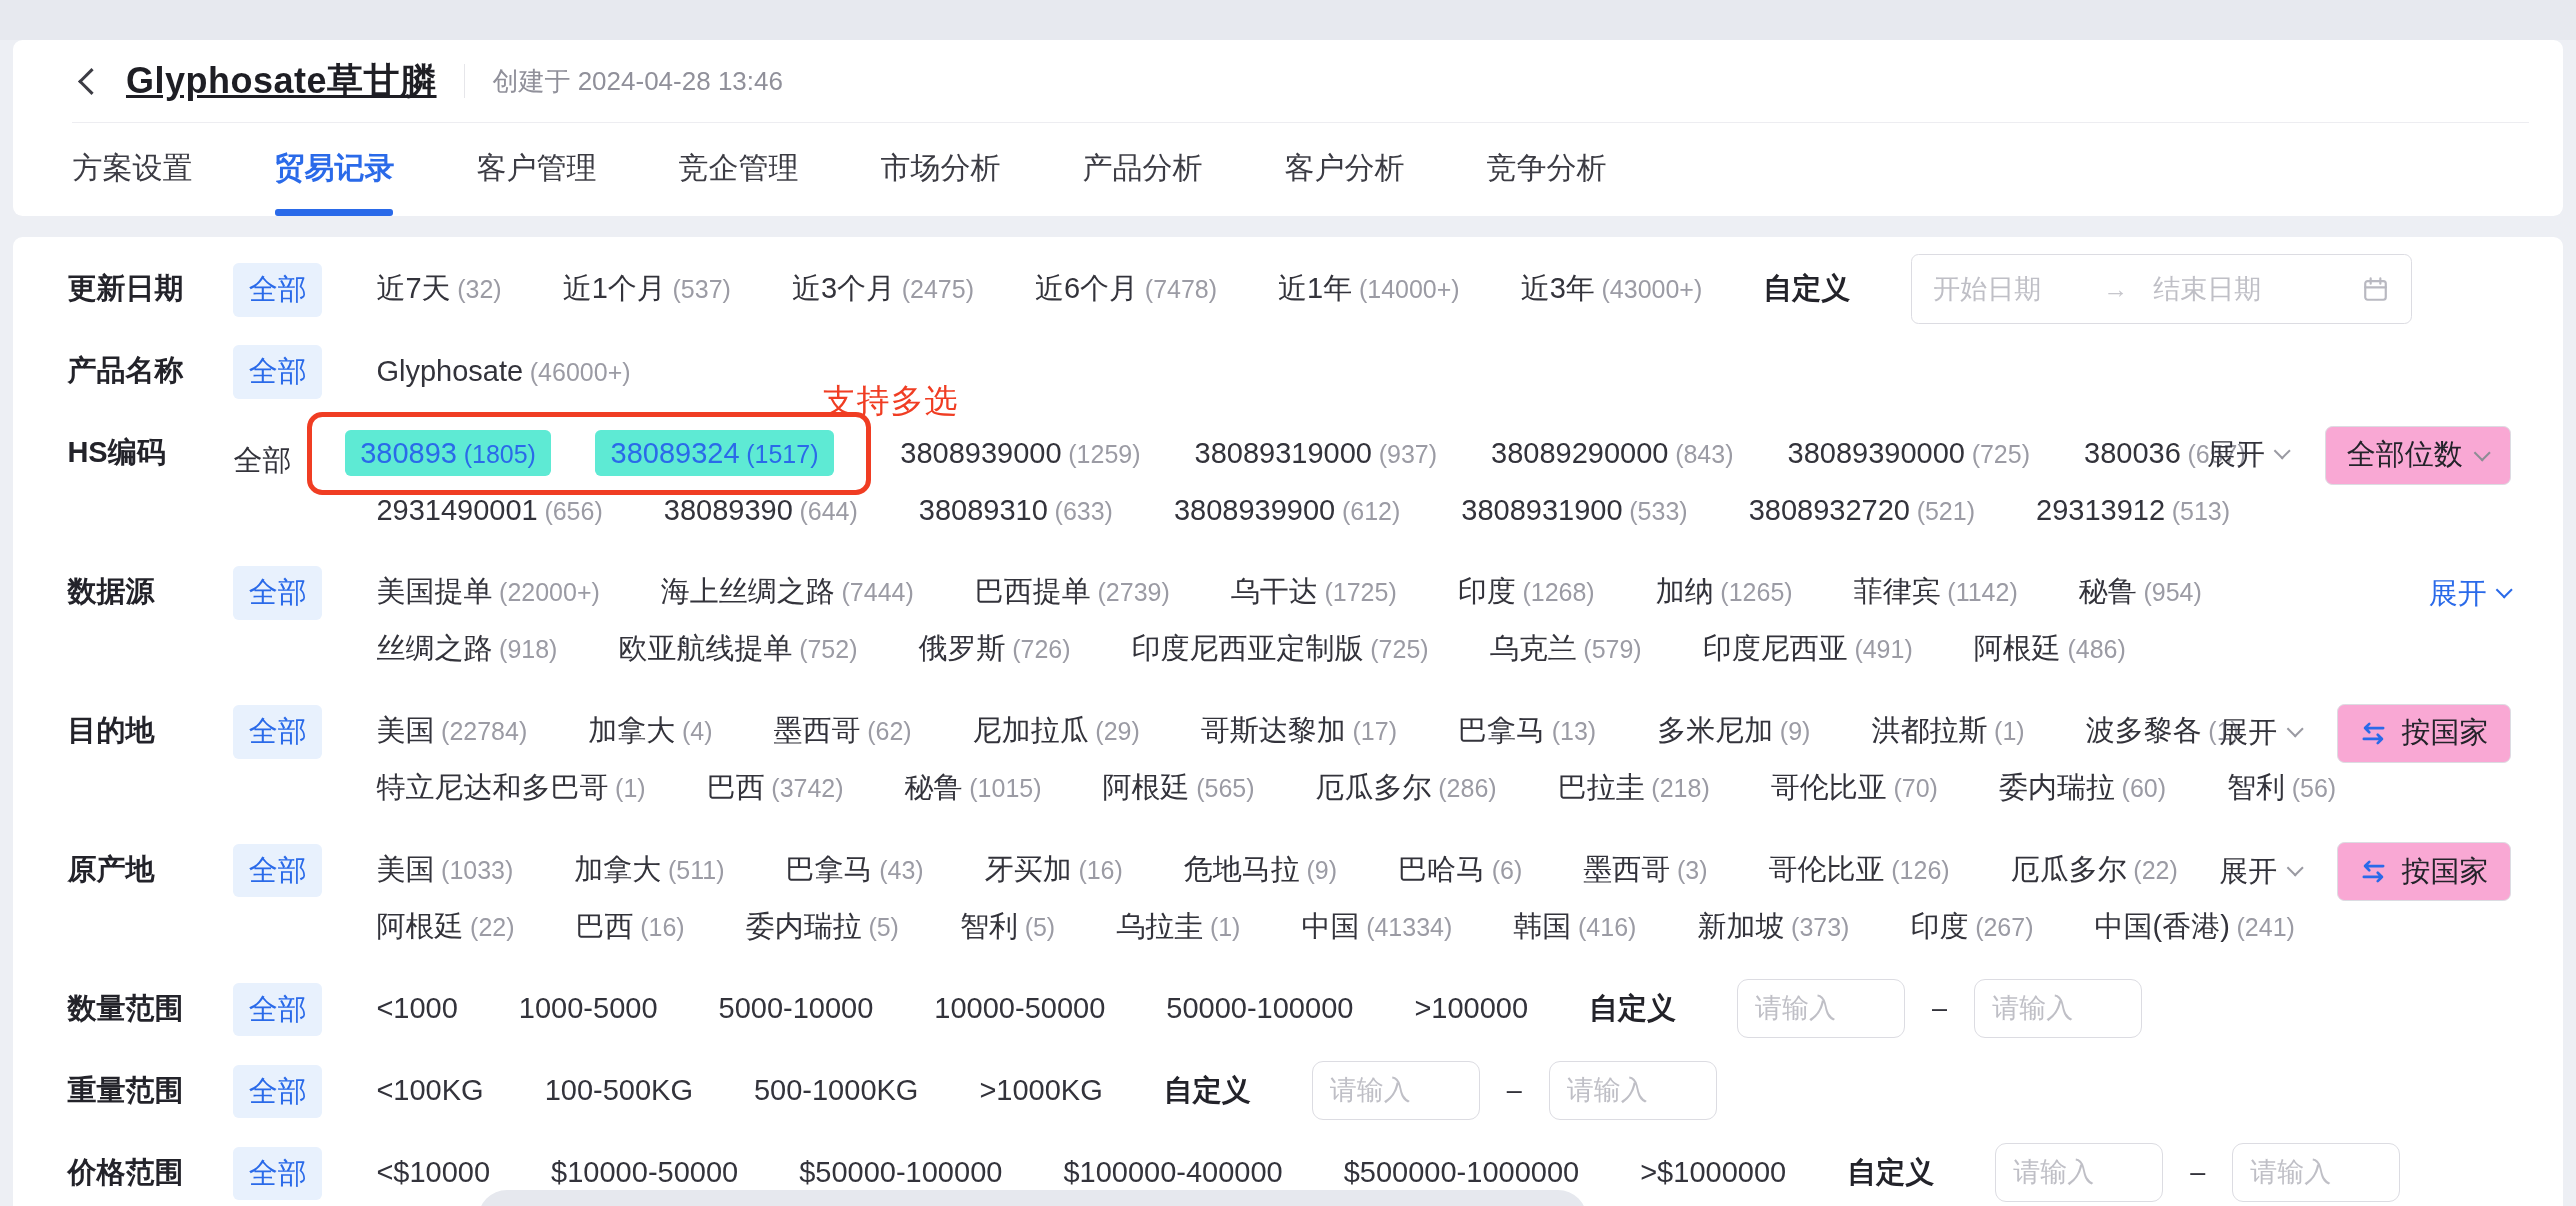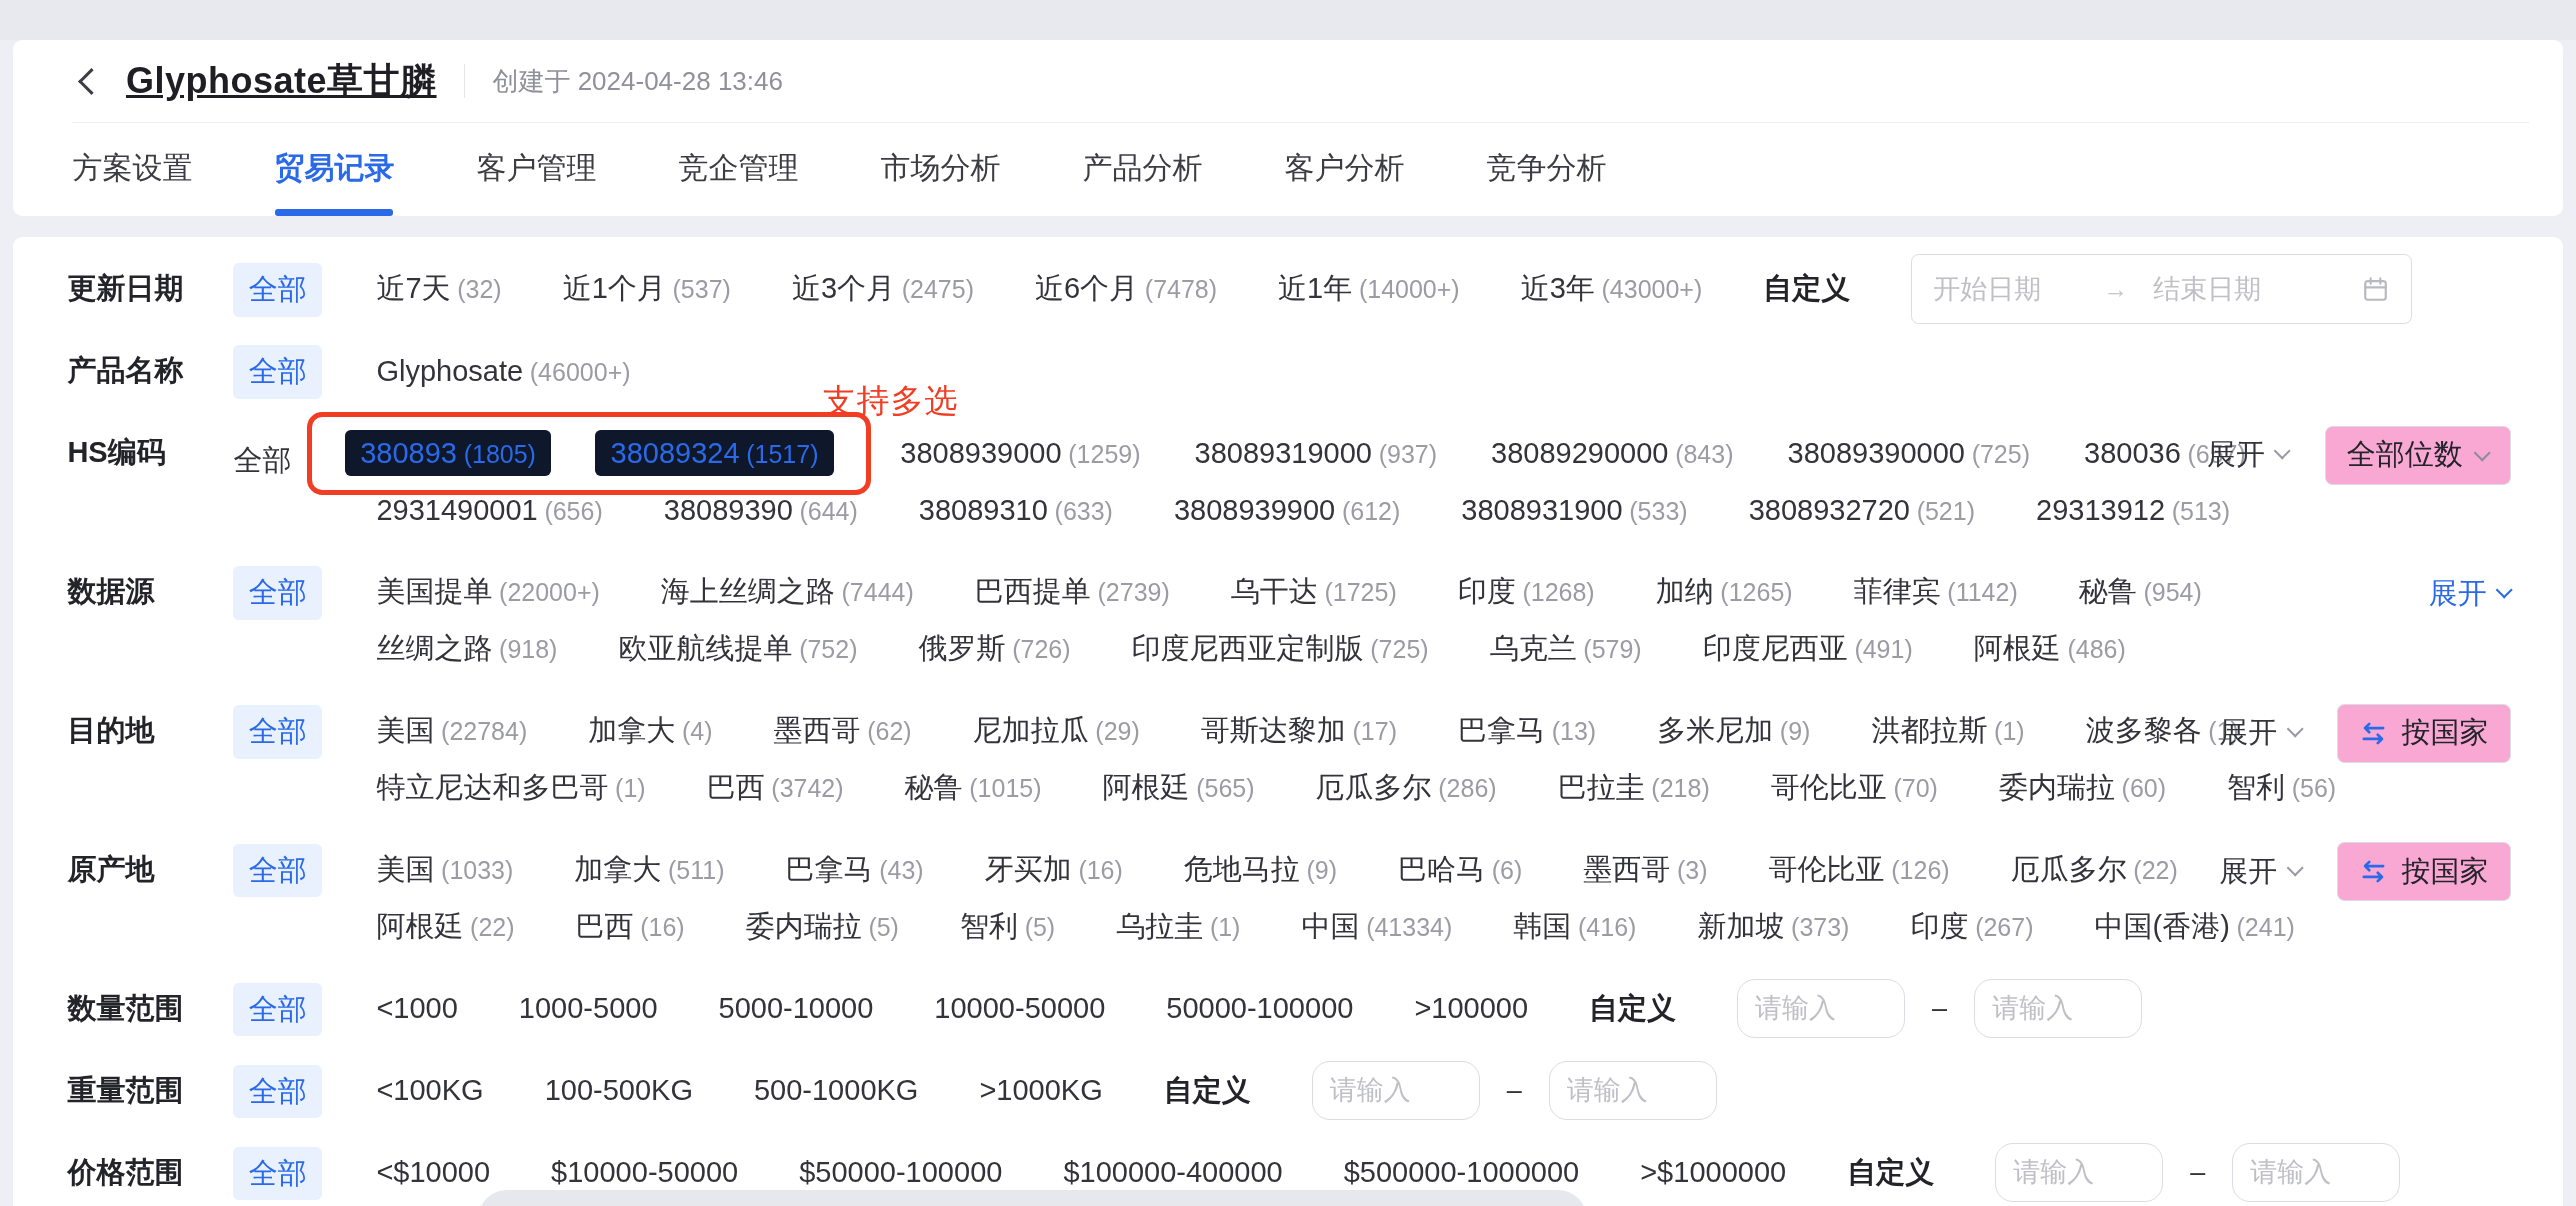--- a/index.html
+++ b/index.html
@@ -28,34 +28,34 @@
     font-size:29px; font-weight:600; color:#23232a; white-space:nowrap; }
   .allslot { width:143px; flex:none; height:55px; display:flex; align-items:flex-end; }
   .fall { font-size:29px; cursor:pointer; white-space:nowrap; }
   .fall.chip { background:#e8f1fd; color:#2a6ae9; padding:6.7px 15.3px; border-radius:5.7px; }
   .fall.plain { color:#33333b; }
   .flines { display:flex; flex-direction:column; row-gap:1.9px; min-width:0; }
   .fline { display:flex; align-items:center; height:55px; column-gap:61px; white-space:nowrap; }
 
   .opt { display:inline-flex; align-items:baseline; gap:6.7px; font-size:29px; color:#33333b; cursor:pointer; }
   .opt .c { font-size:25px; color:#9b9ba4; }
-  .opt.sel { background:#0f172a; color:#2a6ae9; padding:6.7px 15.3px; border-radius:5.7px; align-items:baseline; }
+  .opt.sel { background:#5eead4; color:#2a6ae9; padding:6.7px 15.3px; border-radius:5.7px; align-items:baseline; }
   .opt.sel .c { color:#2a6ae9; }
 
   .redbox { display:inline-flex; align-items:center; gap:44px; border:5.7px solid #f03d23;
     border-radius:15.3px; padding:13.4px 32.5px; margin:-20px -25px -20px -69px; }
 
   .custom { font-size:29px; font-weight:600; color:#23232a; cursor:pointer; }
   .tailwrap { display:inline-flex; align-items:center; gap:27px; }
   .datebox { width:501px; height:70px; border:1.9px solid #dcdce2; border-radius:7.6px;
     display:flex; align-items:center; padding:0 21px; font-size:27px; color:#bfbfc6; cursor:pointer; background:#fff; }
   .datebox .ph { width:170px; }
   .datebox .arr { color:#c6c6cc; font-size:25px; margin-right:25px; }
   .datebox .spacer { flex:1; }
-  .rinput { width:168px; height:59px; border:1.9px solid #dcdce2; border-radius:18px; padding:0 17px;
+  .rinput { width:168px; height:59px; border:1.9px solid #dcdce2; border-radius:11px; padding:0 17px;
     font-size:27px; color:#33333b; outline:none; background:#fff;
     font-family:"Liberation Sans","DejaVu Sans",sans-serif; }
   .rinput::placeholder { color:#bfbfc6; }
   .dash { font-size:27px; color:#33333b; }
 
   .fright { margin-left:auto; flex:none; display:flex; align-items:center; gap:36px; height:59px; padding-left:29px; }
   .expand { display:inline-flex; align-items:center; gap:11.5px; font-size:29px; color:#33333b; cursor:pointer; }
   .chev { width:12.4px; height:12.4px; border-right:2.9px solid #9a9aa2; border-bottom:2.9px solid #9a9aa2;
     transform:rotate(45deg); margin-top:-7.6px; flex:none; }
   .expand.blue { color:#2a6ae9; }

